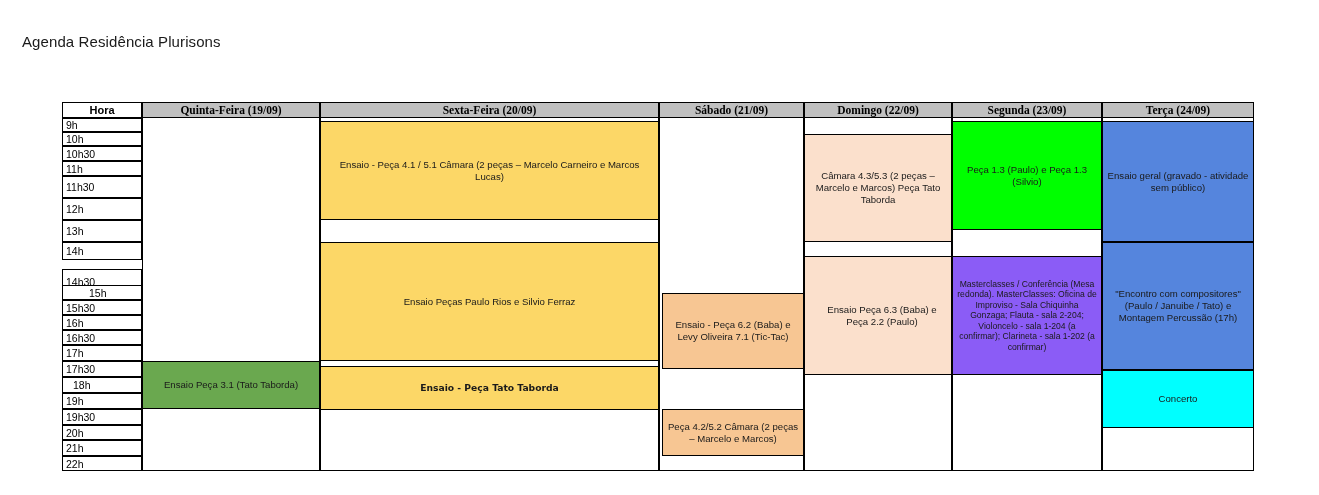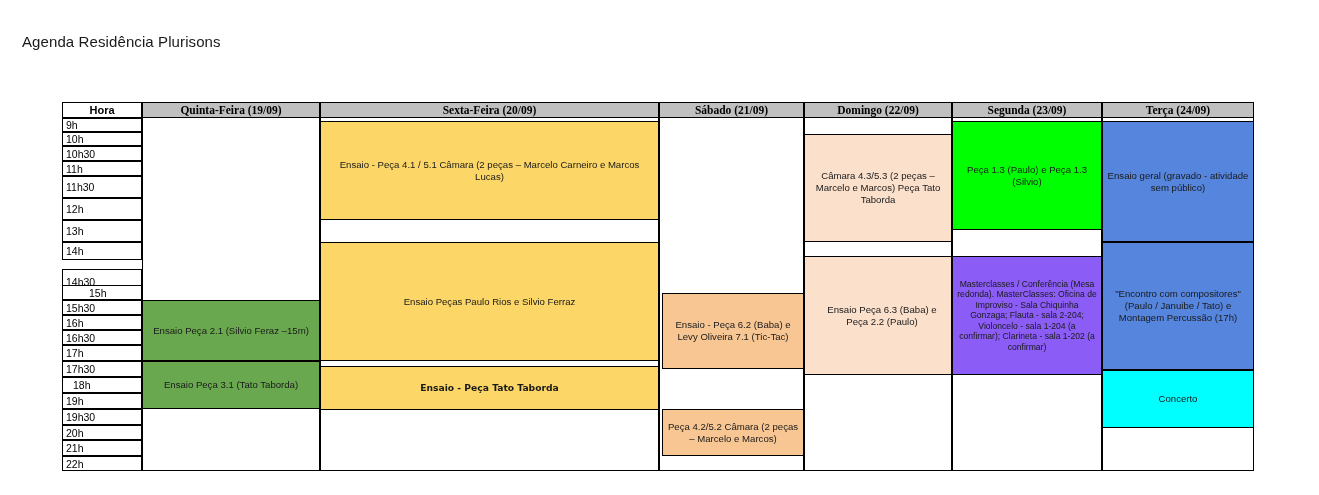--- a/index.html
+++ b/index.html
@@ -73,21 +73,20 @@
 
   <div class="ev" style="left:258px;top:19px;width:339px;height:99px;background:#fcd767;">Ensaio - Peça 4.1 / 5.1 Câmara (2 peças – Marcelo Carneiro e Marcos Lucas)</div>
 
   <div class="ev" style="left:742px;top:32px;width:148px;height:108px;background:#fbe0cc;">Câmara 4.3/5.3 (2 peças – Marcelo e Marcos) Peça Tato Taborda</div>
 
   <div class="ev" style="left:890px;top:19px;width:150px;height:109px;background:#00ff00;">Peça 1.3 (Paulo) e Peça 1.3 (Silvio)</div>
 
   <div class="ev" style="left:1040px;top:19px;width:152px;height:121px;background:#5585dd;">Ensaio geral (gravado - atividade sem público)</div>
 
 
-  <div class="ev" style="left:80px;top:198px;width:178px;height:61px;background:#6aa84f;">Ensaio Peça 2.1 (Silvio Feraz –15m)</div>
 
   <div class="ev" style="left:80px;top:259px;width:178px;height:48px;background:#6aa84f;">Ensaio Peça 3.1 (Tato Taborda)</div>
 
   <div class="ev" style="left:258px;top:140px;width:339px;height:119px;background:#fcd767;">Ensaio Peças Paulo Rios e Silvio Ferraz</div>
 
   <div class="ev serifish" style="left:258px;top:264px;width:339px;height:44px;background:#fcd767;">Ensaio - Peça Tato Taborda</div>
 
   <div class="ev" style="left:600px;top:191px;width:142px;height:76px;background:#f7c693;">Ensaio - Peça 6.2 (Baba) e Levy Oliveira 7.1 (Tic-Tac)</div>
 
   <div class="ev" style="left:600px;top:307px;width:142px;height:47px;background:#f7c693;">Peça 4.2/5.2 Câmara (2 peças – Marcelo e Marcos)</div>

